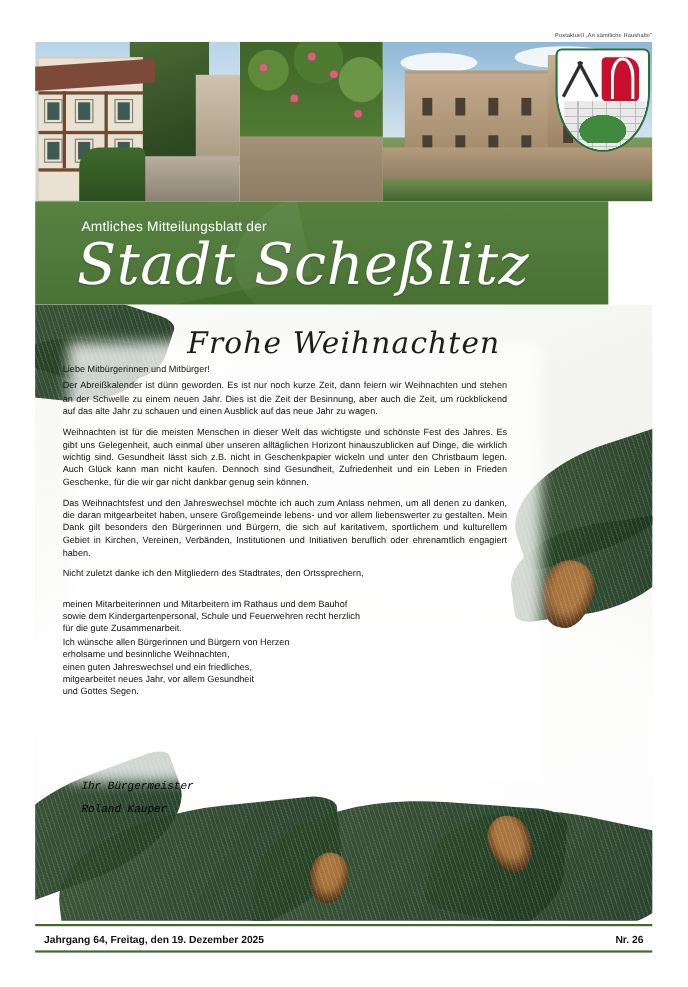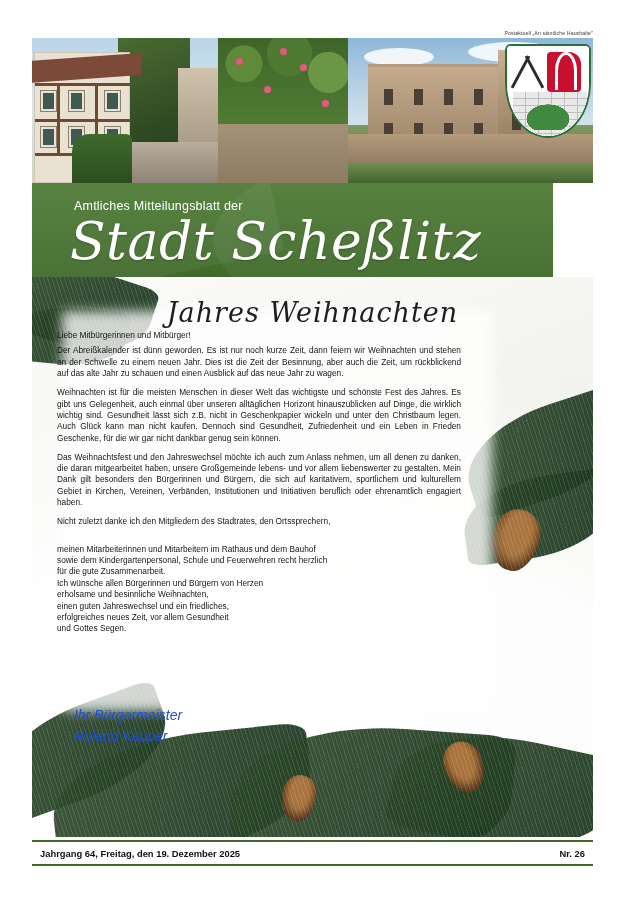--- a/index.html
+++ b/index.html
@@ -312,24 +312,24 @@
     text-align: justify;
   }
   .letter p { margin: 0 0 7.5px 0; }
   .letter p.salut { margin-bottom: 4px; text-align:left; }
   .letter p.noj { text-align: left; }
 
   .sign {
     position:absolute;
     left: 42px;
     top: 428px;
-    font-family: Liberation Sans, sans-serif;
+    font-family: Liberation Mono, monospace;
     font-style: italic;
-    font-size: 14px;
-    color: #1d4ed8;
+    font-size: 10px;
+    color: #000000;
     line-height: 21px;
   }
 
   
   .footer-rule {
     position:absolute;
     left: 32px;
     top: 840px;
     width: 561px;
     height: 1.5px;
@@ -452,35 +452,35 @@
     <div class="fir fir-b4"></div>
     <div class="fir fir-b1"></div>
     <div class="fir fir-b2"></div>
     <div class="fir fir-b3"></div>
     <div class="cone cone-1"></div>
     <div class="cone cone-2"></div>
     <div class="cone cone-3"></div>
     <div class="needle-mask"></div>
     <div class="white-veil"></div>
 
-    <div class="xmas-title">Jahres Weihnachten</div>
+    <div class="xmas-title">Frohe Weihnachten</div>
 
     <div class="letter">
       <p class="salut">Liebe Mitbürgerinnen und Mitbürger!</p>
       <p>Der Abreißkalender ist dünn geworden. Es ist nur noch kurze Zeit, dann feiern wir Weihnachten und stehen an der Schwelle zu einem neuen Jahr. Dies ist die Zeit der Besinnung, aber auch die Zeit, um rückblickend auf das alte Jahr zu schauen und einen Ausblick auf das neue Jahr zu wagen.</p>
       <p>Weihnachten ist für die meisten Menschen in dieser Welt das wichtigste und schönste Fest des Jahres. Es gibt uns Gelegenheit, auch einmal über unseren alltäglichen Horizont hinauszublicken auf Dinge, die wirklich wichtig sind. Gesundheit lässt sich z.B. nicht in Geschenkpapier wickeln und unter den Christbaum legen. Auch Glück kann man nicht kaufen. Dennoch sind Gesundheit, Zufriedenheit und ein Leben in Frieden Geschenke, für die wir gar nicht dankbar genug sein können.</p>
       <p>Das Weihnachtsfest und den Jahreswechsel möchte ich auch zum Anlass nehmen, um all denen zu danken, die daran mitgearbeitet haben, unsere Großgemeinde lebens- und vor allem liebenswerter zu gestalten. Mein Dank gilt besonders den Bürgerinnen und Bürgern, die sich auf karitativem, sportlichem und kulturellem Gebiet in Kirchen, Vereinen, Verbänden, Institutionen und Initiativen beruflich oder ehrenamtlich engagiert haben.</p>
       <p class="noj" style="margin-bottom:16px;">Nicht zuletzt danke ich den Mitgliedern des Stadtrates, den Ortssprechern,</p>
       <p class="noj" style="margin-bottom:0;">meinen Mitarbeiterinnen und Mitarbeitern im Rathaus und dem Bauhof</p>
       <p class="noj" style="margin-bottom:0;">sowie dem Kindergartenpersonal, Schule und Feuerwehren recht herzlich</p>
       <p class="noj" style="margin-bottom:0;">für die gute Zusammenarbeit.</p>
       <p class="noj" style="margin-bottom:0;">Ich wünsche allen Bürgerinnen und Bürgern von Herzen</p>
       <p class="noj" style="margin-bottom:0;">erholsame und besinnliche Weihnachten,</p>
       <p class="noj" style="margin-bottom:0;">einen guten Jahreswechsel und ein friedliches,</p>
-      <p class="noj" style="margin-bottom:0;">erfolgreiches neues Zeit, vor allem Gesundheit</p>
+      <p class="noj" style="margin-bottom:0;">mitgearbeitet neues Jahr, vor allem Gesundheit</p>
       <p class="noj" style="margin-bottom:0;">und Gottes Segen.</p>
     </div>
 
     <div class="sign">
       <div>Ihr Bürgermeister</div>
       <div>Roland Kauper</div>
     </div>
   </div>
 
   <div class="footer-rule"></div>

